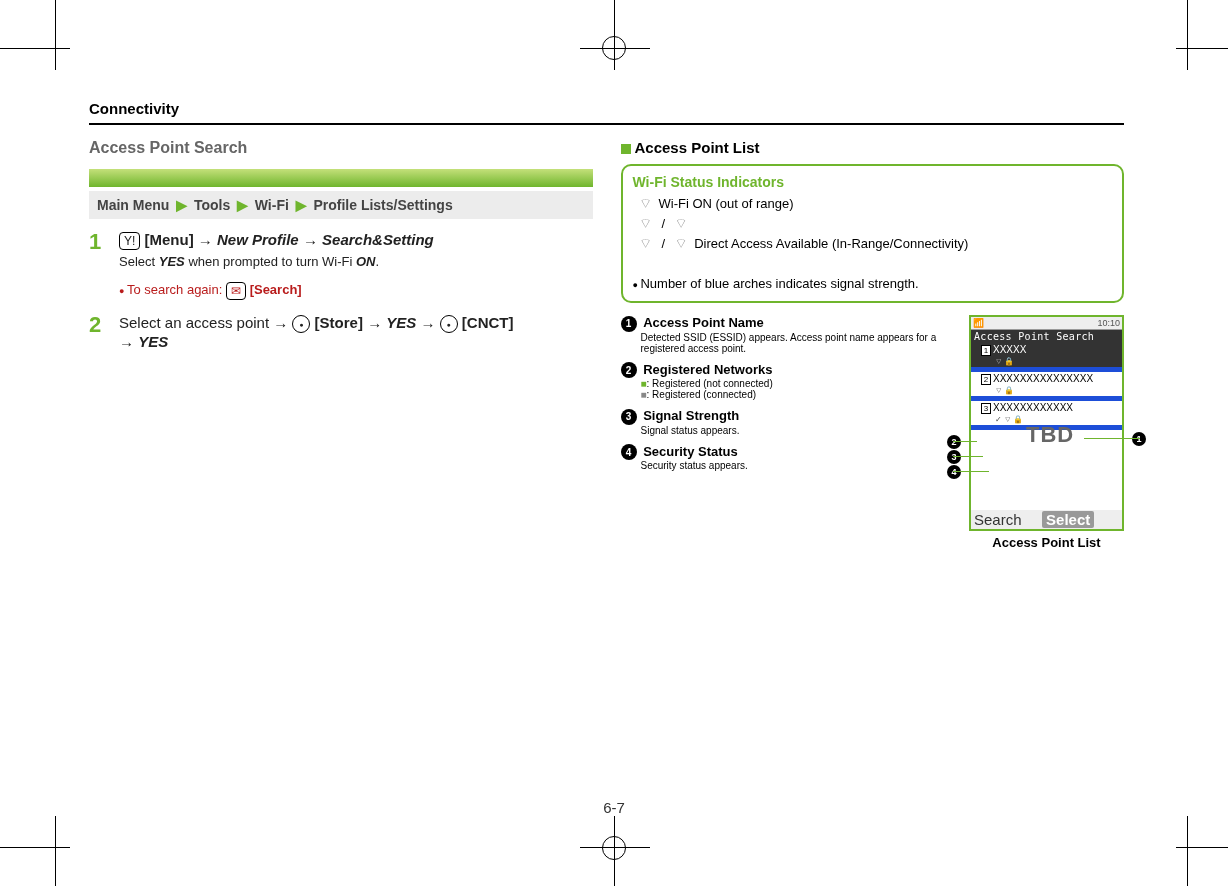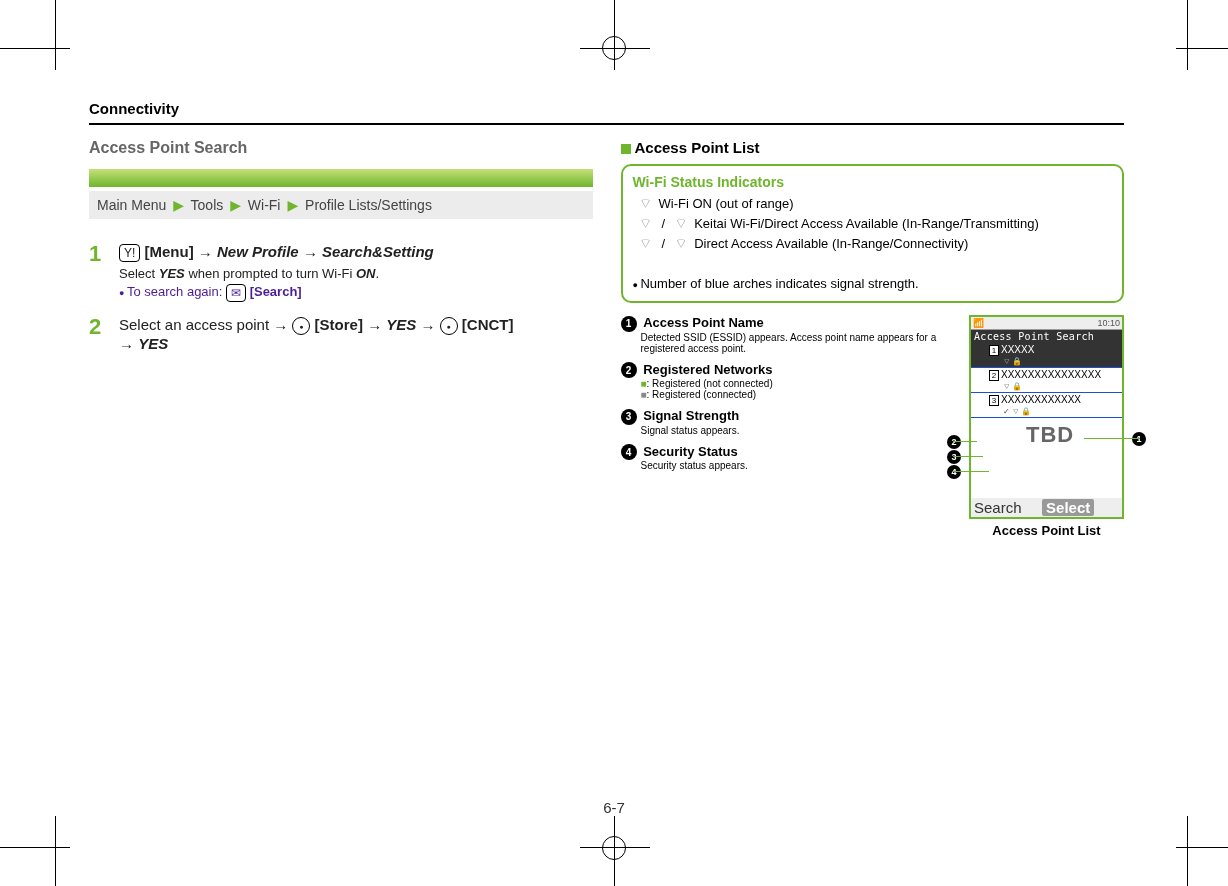--- a/index.html
+++ b/index.html
@@ -38,24 +38,24 @@
     margin-bottom: 8px;
   }
   .green-strip {
     height: 18px;
     background: linear-gradient(to bottom, #c4e07a 0%, #6fb52d 100%);
     margin-bottom: 4px;
   }
   .path-bar {
     background: #ececec;
     padding: 6px 8px;
-    font-weight: normal;
+    font-weight: bold;
     color: #444;
     font-size: 14px;
-    margin-bottom: 24px;
+    margin-bottom: 12px;
   }
   .path-bar .sep {
     color: #6fb52d;
     padding: 0 3px;
   }
   .step {
     display: flex;
     margin-bottom: 14px;
   }
   .step-num {
@@ -88,21 +88,21 @@
     align-items: center;
     justify-content: center;
     width: 18px; height: 18px;
     border: 1.2px solid #000;
     border-radius: 50%;
     font-size: 10px;
     vertical-align: middle;
     background: #fff;
   }
   .key-round::after { content:"●"; font-size:7px;}
-  .note { font-size: 13px; color: #4c1d95; margin-top: 3px; }
+  .note { font-size: 13px; color: #b91c1c; margin-top: 13px; }
   .note ul { list-style: none; }
   .note li::before { content: "● "; font-size: 9px; vertical-align: middle; }
   .sq { display:inline-block; width:10px; height:10px; background:#6fb52d; vertical-align: middle; margin-right:4px;}
   .ap-title { font-weight:bold; font-size:15px; margin-bottom:8px;}
   .wifi-box {
     border: 2px solid #6fb52d;
     border-radius: 10px;
     padding: 8px 10px 10px;
     margin-bottom: 12px;
     font-size: 13px;
@@ -131,21 +131,21 @@
   }
   .phone-header {
     background:#eee; font-size:9px; padding:1px 2px;
     border-bottom:1px solid #999; display:flex; justify-content:space-between;
     color:#555;
   }
   .phone-title {
     background:#333; color:#fff; font-size:10px; padding:1px 3px; font-family:monospace; letter-spacing:0.3px;
   }
   .phone-list { font-size:10px;}
-  .phone-item { border-bottom:1px solid #1d4ed8; padding:1px 18px;}
+  .phone-item { border-bottom:5px solid #1d4ed8; padding:1px 10px;}
   .phone-item.sel { background:#333; color:#fff;}
   .phone-item .idx { display:inline-block; background:#fff; color:#000; border:1px solid #000; width:10px; text-align:center; font-size:8px; margin-right:2px;}
   .phone-item.sel .idx { background:#fff; }
   .phone-sub { color:#444; font-size:8px; padding-left:14px;}
   .phone-item.sel .phone-sub { color:#ccc;}
   .phone-blank { height:80px;}
   .phone-softkeys {
     display:flex; justify-content:space-between; background:#eee; padding:1px 3px; font-size:15px; color:#333;
   }
   .phone-softkeys .mid { background:#999; color:#fff; padding:0 4px; border-radius:2px; font-weight:bold;}
@@ -267,21 +267,20 @@
       <div class="wifi-box">
         <div class="wifi-box-title">Wi-Fi Status Indicators</div>
         <div class="wifi-row">
           <span class="wifi-icon">⌔</span>
           <span class="wifi-desc">Wi-Fi ON (out of range)</span>
         </div>
         <div class="wifi-row">
           <span class="wifi-icon">⌔</span>
           <span style="padding:0 3px;">/</span>
           <span class="wifi-icon">⌔</span>
-          <span class="wifi-desc">Keitai Wi-Fi/Direct Access Available (In-Range/Transmitting)</span>
         </div>
         <div class="wifi-row">
           <span class="wifi-icon">⌔</span>
           <span style="padding:0 3px;">/</span>
           <span class="wifi-icon">⌔</span>
           <span class="wifi-desc">Direct Access Available (In-Range/Connectivity)</span>
         </div>
         <div class="wifi-note">Number of blue arches indicates signal strength.</div>
       </div>
 

